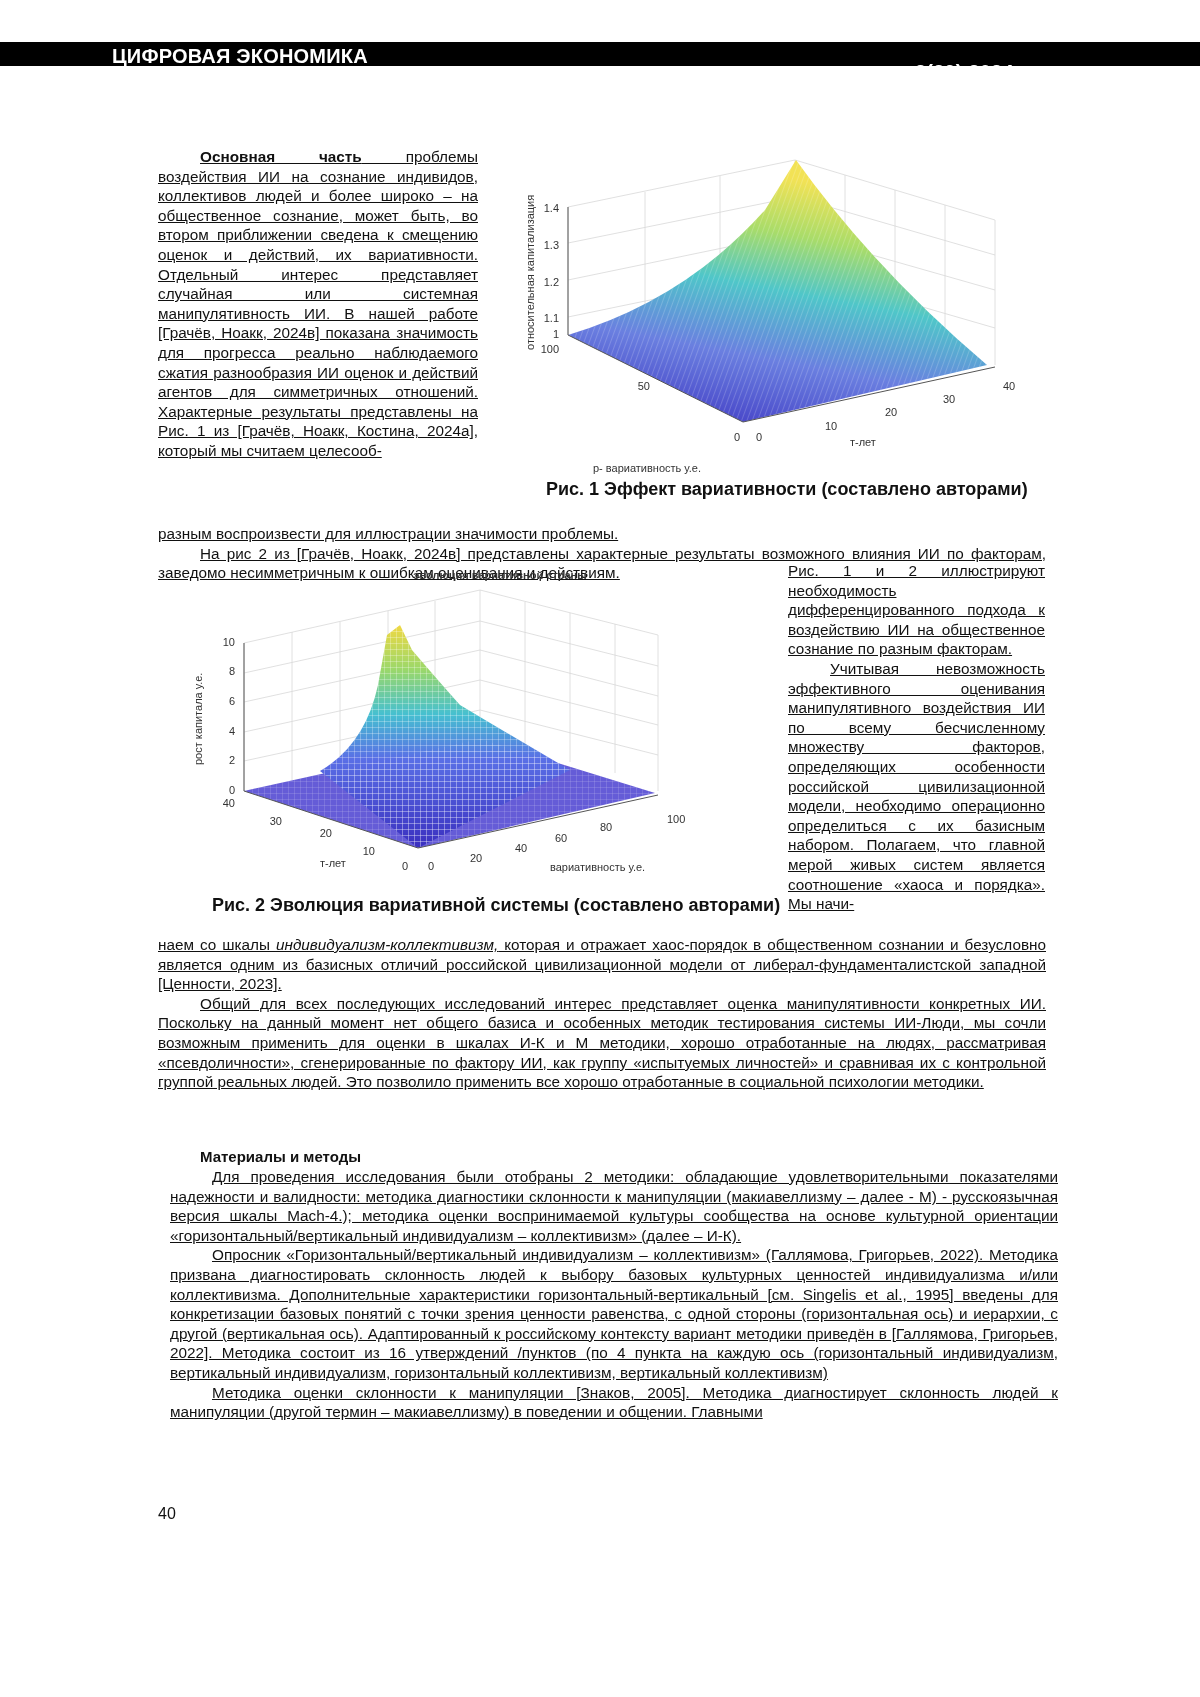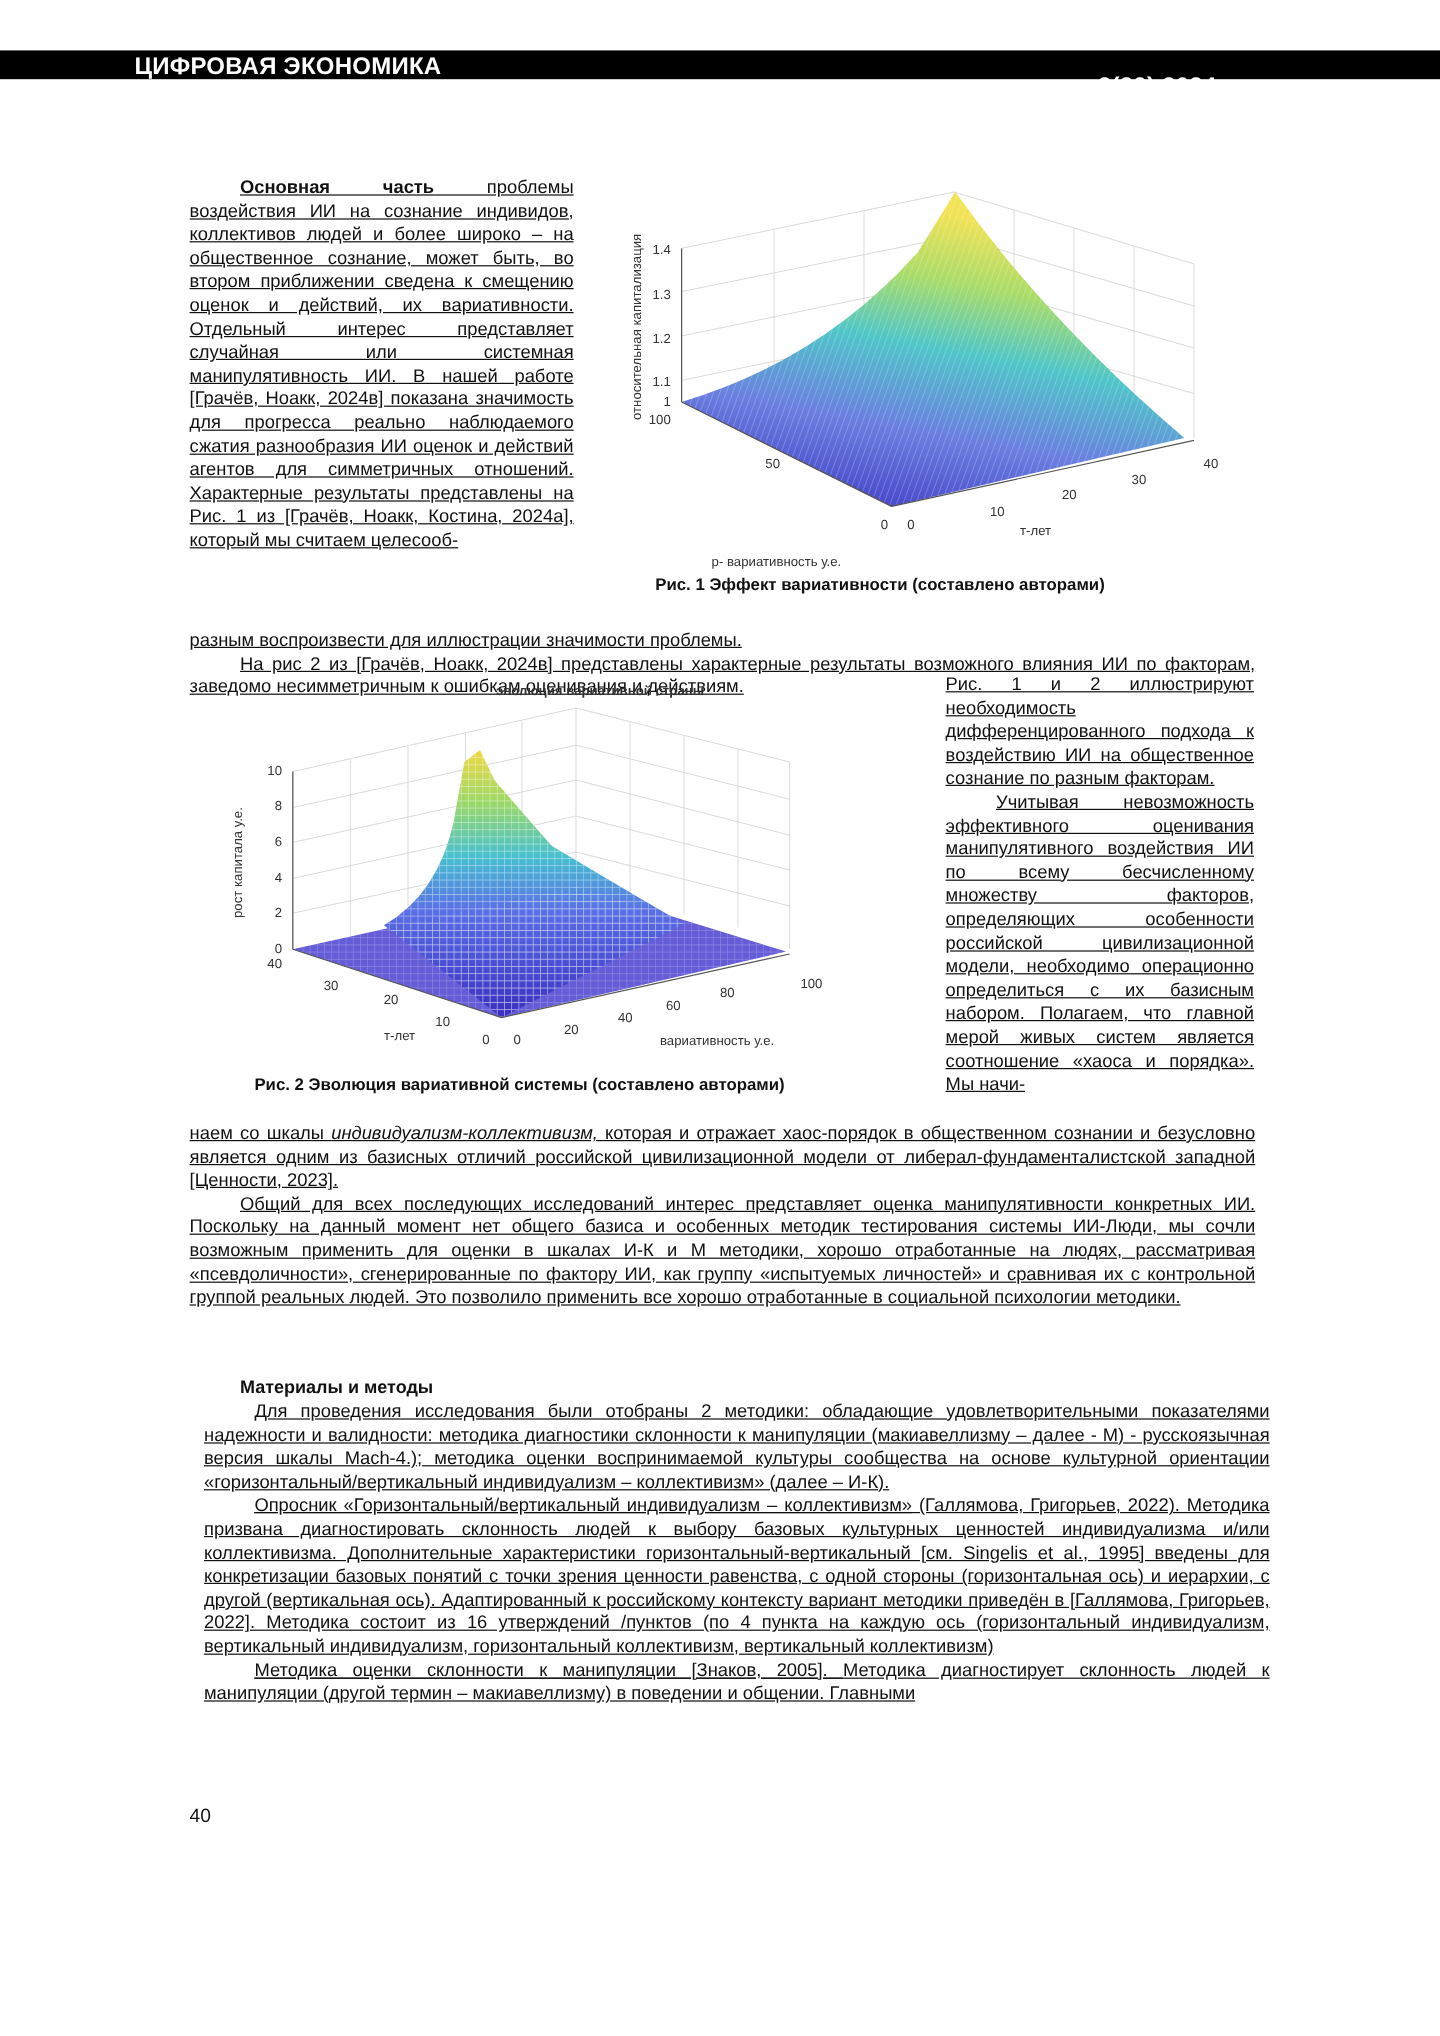--- a/index.html
+++ b/index.html
@@ -14,21 +14,21 @@
   .header-bar .issue { position: absolute; left: 915px; top: 16px; }
   .para { position: absolute; line-height: 19.6px; text-align: justify; text-decoration: underline; }
   .para .indent { display: inline-block; width: 42px; }
   .left-col { left: 158px; top: 147px; width: 320px; }
   .cont1 { left: 158px; top: 524px; width: 888px; }
   .right-col { left: 788px; top: 561px; width: 257px; }
   .cont2 { left: 158px; top: 935px; width: 888px; }
   .sec-title { position: absolute; left: 200px; top: 1148px; font-weight: bold; font-size: 15px; }
   .mm { left: 158px; top: 1167px; width: 888px; margin-left: 12px; }
   .u { text-decoration: underline; }
-  .caption { position: absolute; font-weight: bold; font-size: 14px; white-space: nowrap; }
+  .caption { position: absolute; font-weight: bold; font-size: 18px; white-space: nowrap; }
   .fig { position: absolute; }
   .page-num { position: absolute; left: 158px; top: 1505px; font-size: 16px; }
   svg text { font-family: "Liberation Sans", sans-serif; fill: #333; }
 </style>
 </head>
 <body>
 
 <div class="header-bar">
   <span class="title">ЦИФРОВАЯ ЭКОНОМИКА</span>
   <span class="issue">3(29) 2024</span>

